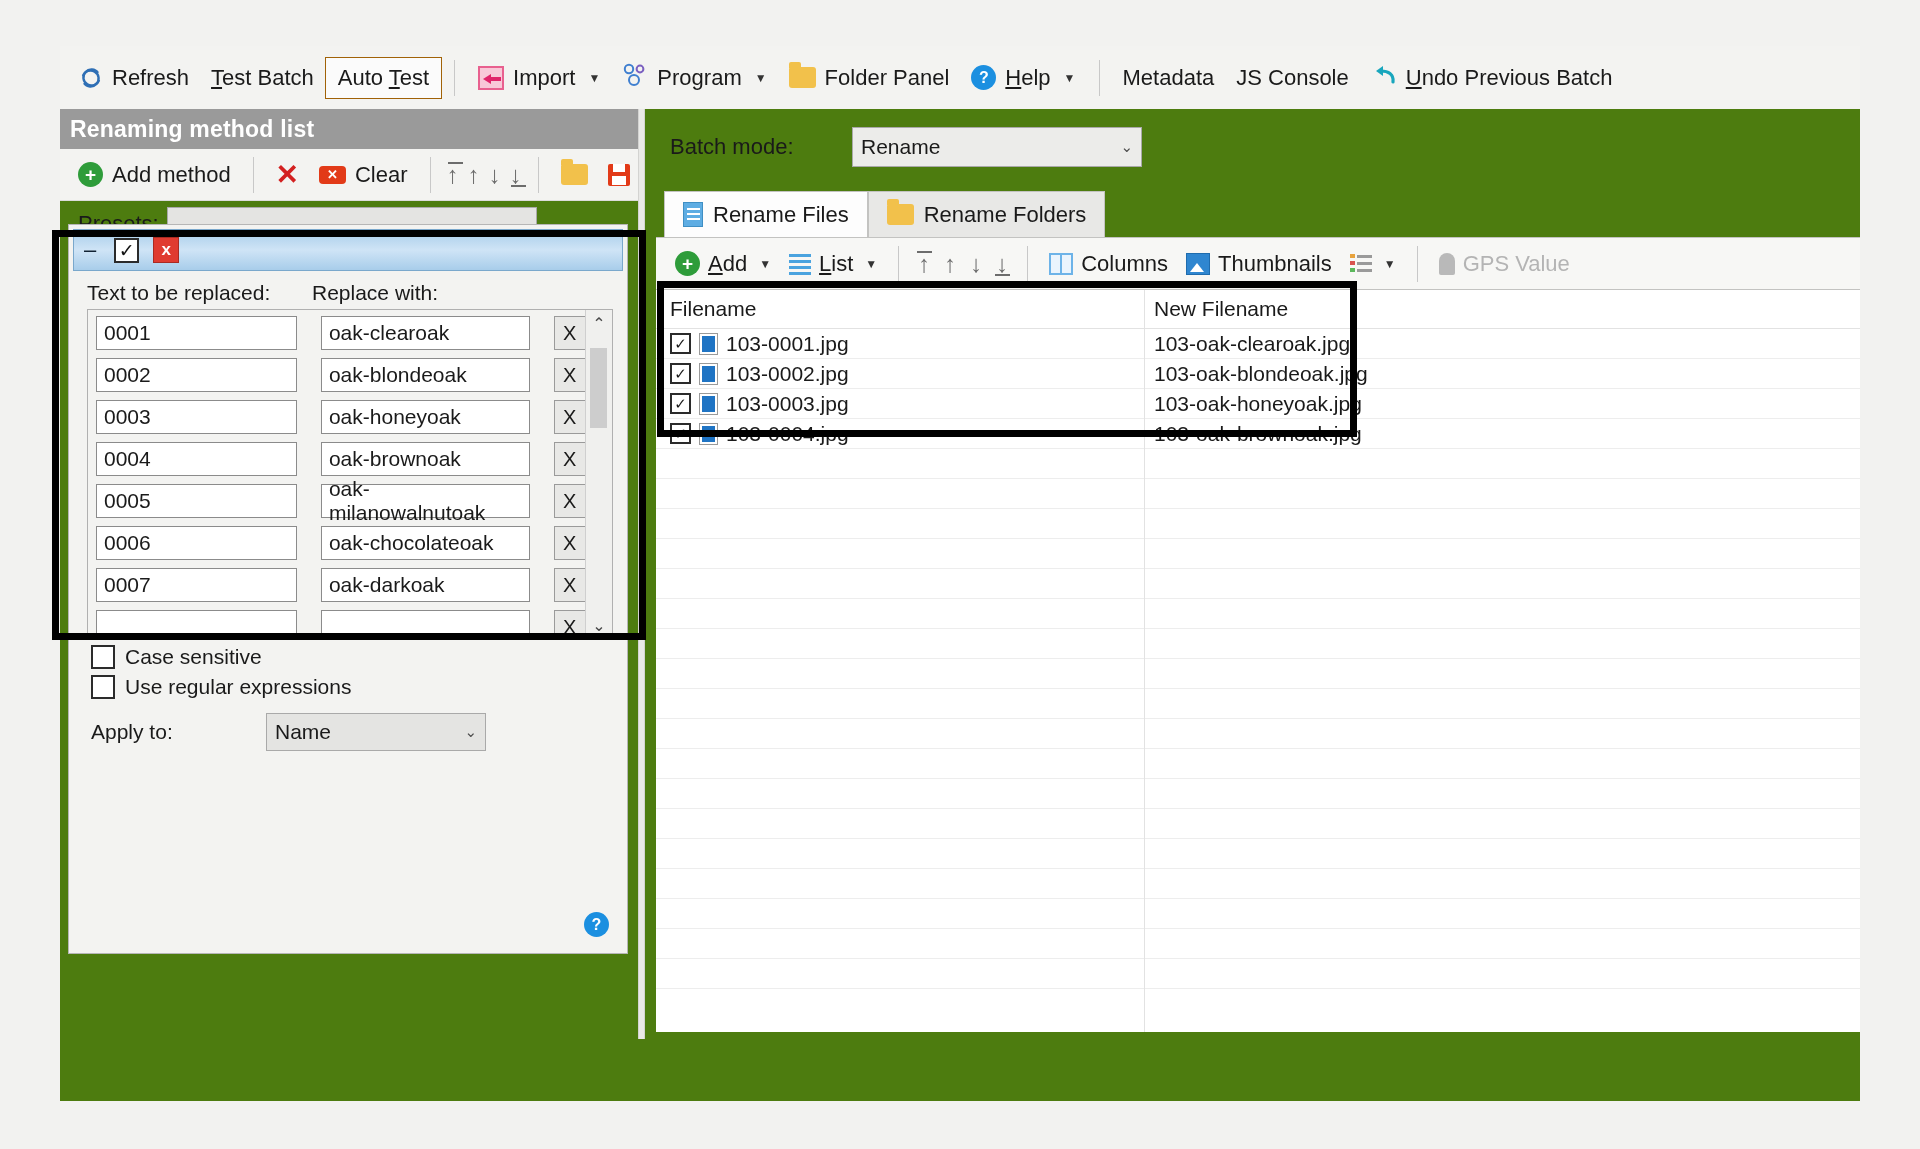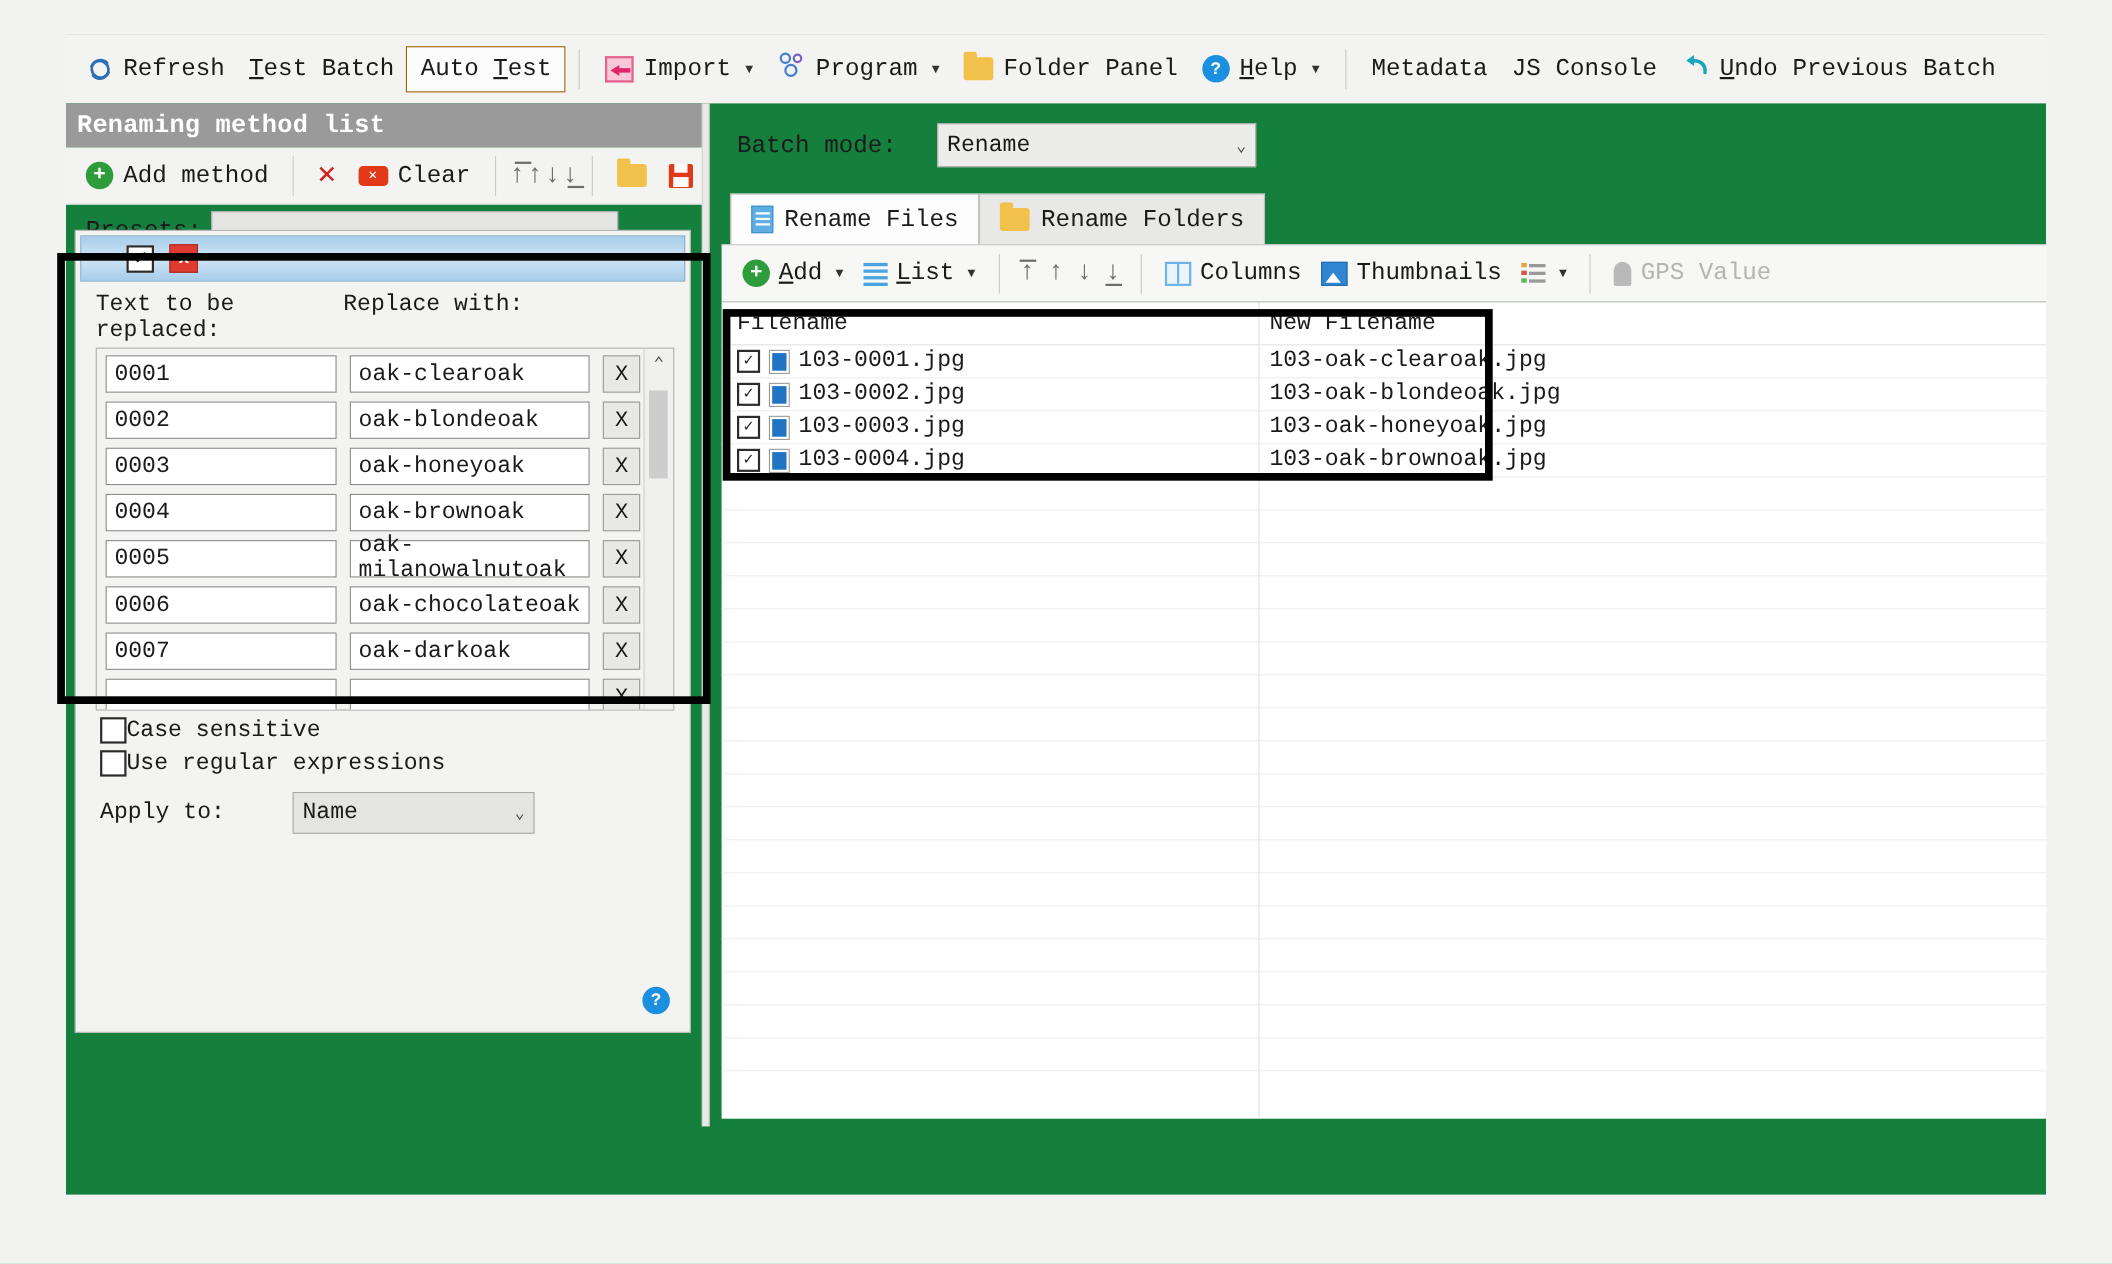--- a/index.html
+++ b/index.html
@@ -5,23 +5,22 @@
   html,body{margin:0;padding:0;}
   body{
     width:1920px;height:1149px;
     background:#f2f2f0;
     font-family:"Liberation Sans", sans-serif;
     font-size:21px;
     color:#1a1a1a;
     overflow:hidden;
   }
   .app{
-    position:absolute;left:60px;top:31px;width:1800px;height:1055px;
-    background:#15803d;
-    font-family:Liberation Mono, monospace;
+    position:absolute;left:60px;top:46px;width:1800px;height:1055px;
+    background:#4d7c0f;
   }
   
   .toolbar{
     position:absolute;left:0;top:0;width:1800px;height:63px;
     background:#f3f3f1;
     display:flex;align-items:center;gap:0px;
     padding-left:8px;box-sizing:border-box;
   }
   .tb-item{
     display:flex;align-items:center;gap:9px;
@@ -97,39 +96,39 @@
   .chk.empty{font-size:0;}
   .btn-x{width:26px;height:26px;background:#e03b30;border:1px solid #aa2a22;color:#fff;font-size:17px;font-weight:bold;
      display:flex;align-items:center;justify-content:center;box-sizing:border-box;}
   .hdr-row{display:flex;padding:6px 0 4px 18px;font-size:21px;}
   .hdr-row .c1{width:225px;}
   .list-box{
     margin:0 14px 0 18px;border:1px solid #b0b0b0;background:#f3f3f1;
     height:330px;box-sizing:border-box;position:relative;overflow:hidden;
   }
   .rows{position:absolute;left:0;top:0;right:26px;bottom:0;padding:6px 0 0 8px;box-sizing:border-box;}
-  .row{display:flex;align-items:center;gap:12px;margin-bottom:8px;}
+  .row{display:flex;align-items:center;gap:24px;margin-bottom:8px;}
   .tin{
     height:34px;border:1px solid #8b8b8b;background:#fff;box-sizing:border-box;
     display:flex;align-items:center;padding:0 7px;font-size:21px;
   }
   .tin.a{width:210px;}
   .tin.b{width:218px;}
   .rowx{
     width:34px;height:34px;border:1px solid #9a9a9a;background:#e8e8e6;box-sizing:border-box;
     display:flex;align-items:center;justify-content:center;font-size:20px;
   }
   .vscroll{
     position:absolute;right:0;top:0;width:26px;bottom:0;background:#f0f0ee;border-left:1px solid #cfcfcf;
     display:flex;flex-direction:column;align-items:center;
   }
   .vs-btn{width:26px;height:26px;display:flex;align-items:center;justify-content:center;font-size:16px;color:#4a4a4a;}
   .vs-track{flex:1;width:26px;position:relative;}
   .vs-thumb{position:absolute;left:4px;top:12px;width:17px;height:80px;background:#cdcdcd;}
-  .opt{display:flex;align-items:center;padding:6px 0 0 22px;font-size:21px;}
+  .opt{display:flex;align-items:center;gap:10px;padding:6px 0 0 22px;font-size:21px;}
   .opt .chk{width:24px;height:24px;}
   .applyrow{display:flex;align-items:center;padding:14px 0 0 22px;gap:0;}
   .applyrow .lbl{width:175px;font-size:21px;}
   .ico-qhelp{
     position:absolute;right:18px;bottom:16px;width:25px;height:25px;border-radius:50%;background:#1b8fe0;color:#fff;
     font-size:16px;font-weight:bold;display:flex;align-items:center;justify-content:center;
   }
   
   .vdiv{position:absolute;left:578px;top:63px;width:5px;height:930px;background:#e9e9e7;border-left:1px solid #d3d3d1;border-right:1px solid #d3d3d1;}
   

